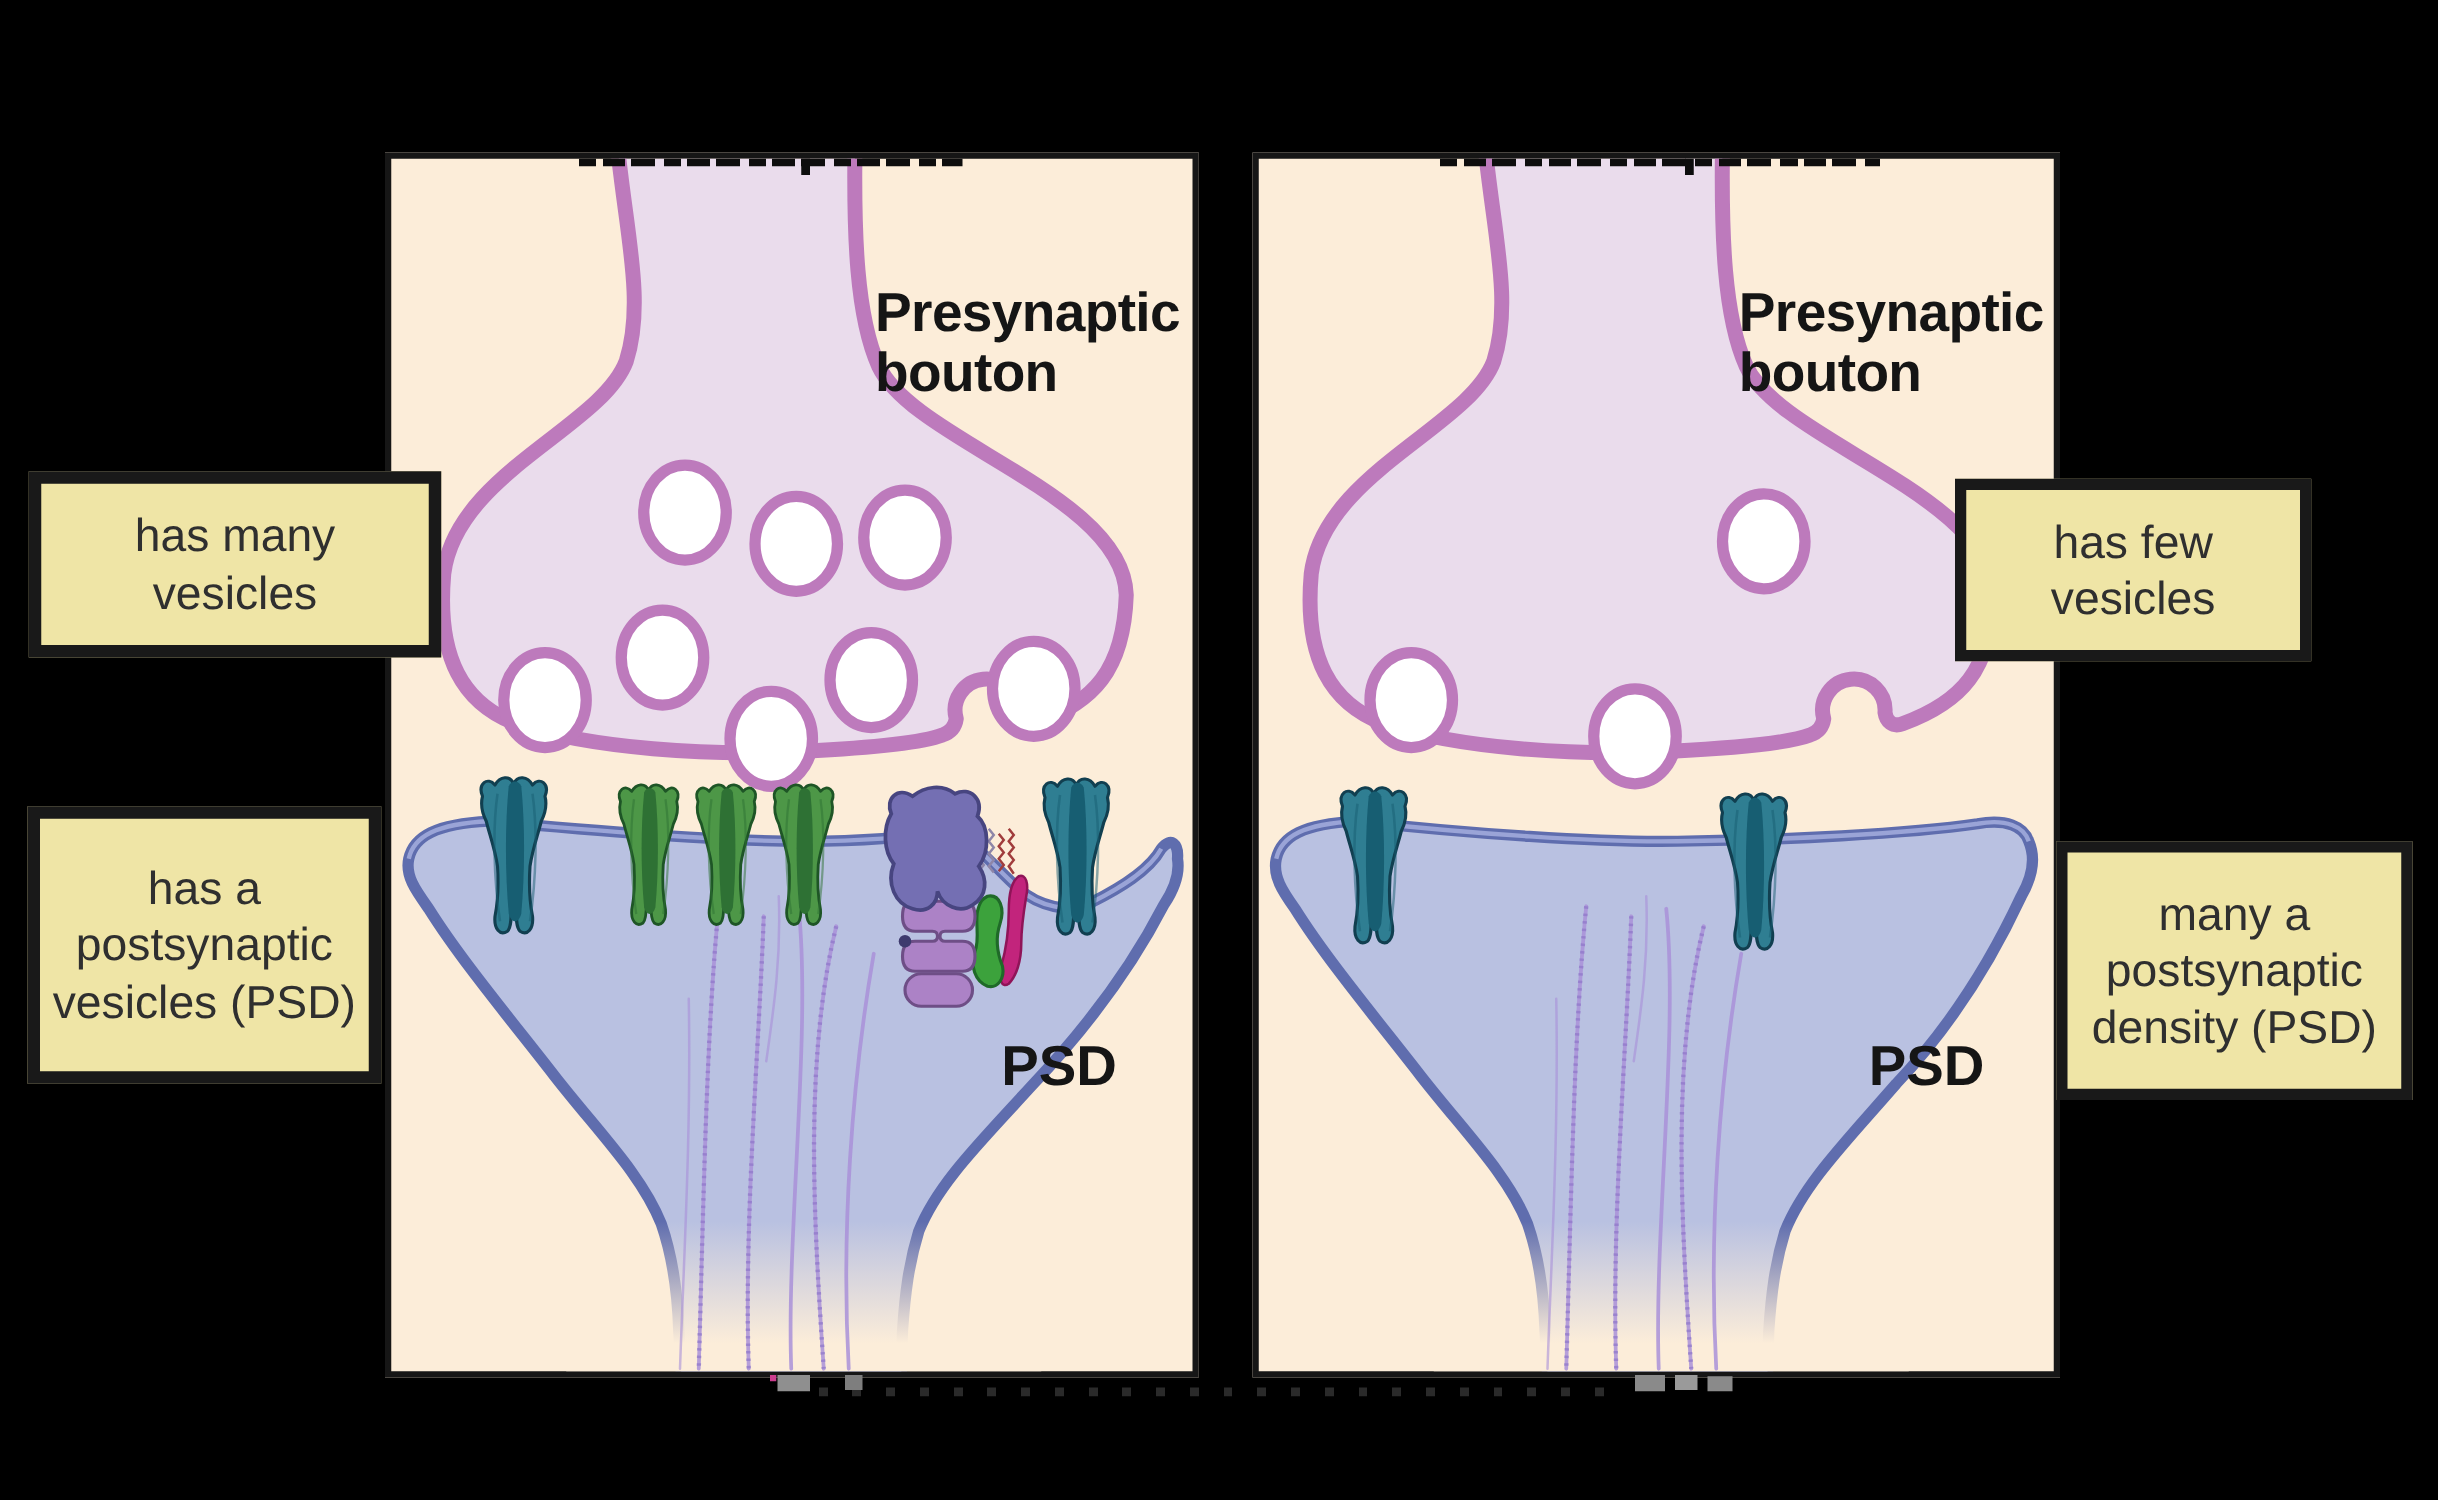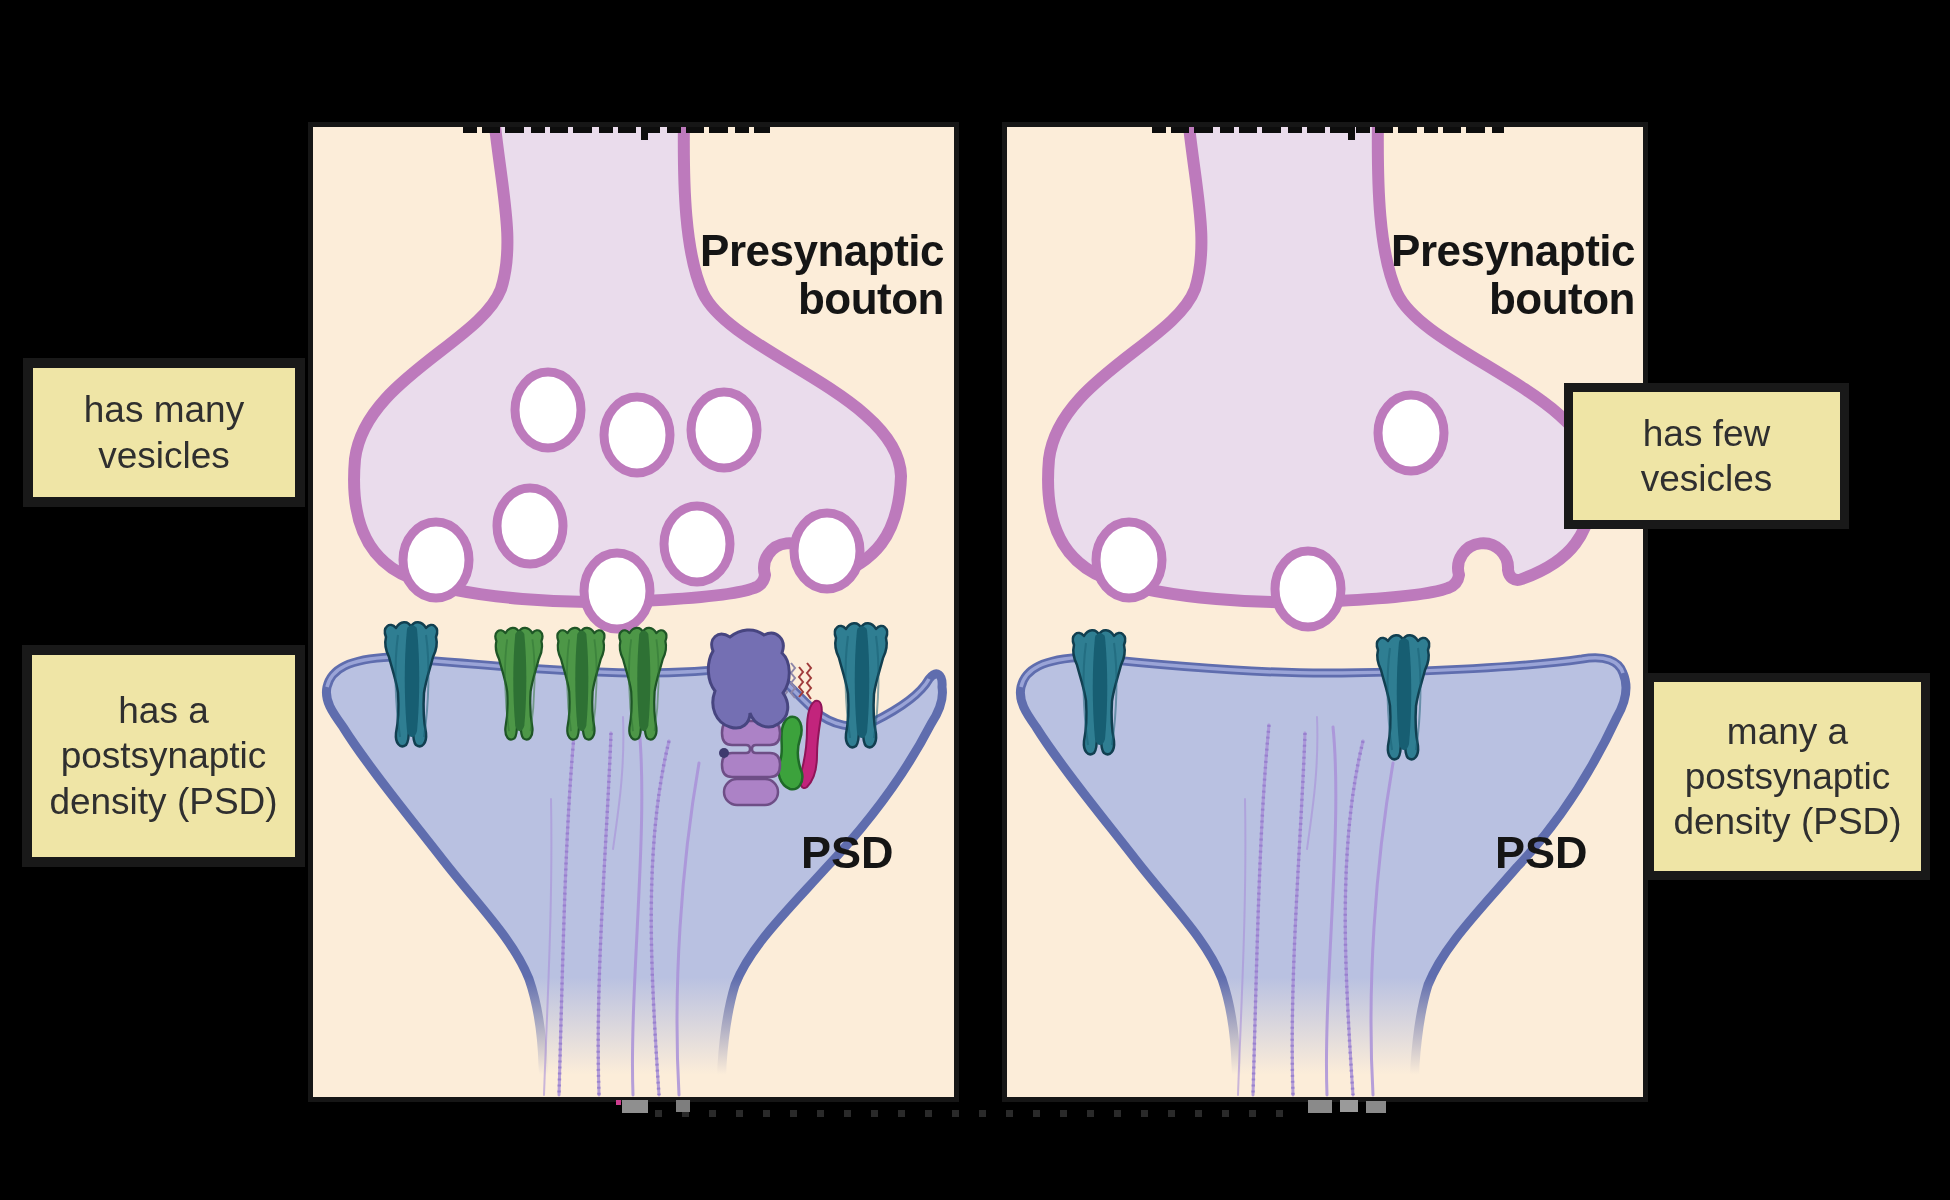--- a/index.html
+++ b/index.html
@@ -28,31 +28,31 @@
   #panel-right{left:1002px;width:646px}
   .panel svg{position:absolute;left:0;top:0;display:block}
 
   .title-cutoff{position:absolute;top:0;height:6px;
     background:repeating-linear-gradient(90deg,#0d0d0d 0 14px,transparent 14px 19px,
       #0d0d0d 19px 37px,transparent 37px 42px,#0d0d0d 42px 61px,transparent 61px 68px)}
   #panel-left .title-cutoff{left:150px;width:307px}
   #panel-right .title-cutoff{left:145px;width:352px}
   .descender-mark{position:absolute;top:0;width:7px;height:13px;background:#0d0d0d}
 
-  .bouton-label{position:absolute;top:100px;right:10px;text-align:right;
+  .bouton-label{position:absolute;top:100px;right:10px;
     font-weight:700;font-size:44px;line-height:1.08;letter-spacing:-0.5px;
     color:var(--label-text);white-space:pre-line}
   .psd-label{position:absolute;top:700px;left:488px;font-weight:700;font-size:45px;
     color:var(--label-text)}
 
   .callout{position:absolute;background:var(--callout-fill);
     border:10px solid var(--callout-border);display:flex;align-items:center;
     justify-content:center;text-align:center;color:var(--callout-text);
     font-size:37px;line-height:1.22;white-space:pre-line}
-  #callout-many{left:23px;top:358px;width:282px;height:149px}
+  #callout-many{left:23px;top:377px;width:330px;height:149px}
   #callout-psd{left:22px;top:645px;width:283px;height:222px}
   #callout-few{left:1564px;top:383px;width:285px;height:146px;border-width:9px}
   #callout-lacks{left:1645px;top:673px;width:285px;height:207px;border-width:9px}
 
   .watermark-dots{position:absolute;left:655px;top:1110px;width:640px;height:7px;
     background:repeating-linear-gradient(90deg,#2a2a2a 0 7px,transparent 7px 27px)}
   .artifact{position:absolute;background:#8f8f8f}
 
   
   .bouton{fill:var(--bouton-fill);stroke:var(--bouton-outline);stroke-width:12;
@@ -241,21 +241,21 @@
       </div>
     <div class="bouton-label" style="right:8px">Presynaptic
 bouton</div>
     <div class="psd-label">PSD</div>
   </section>
 
   <aside class="callout" id="callout-many">has many
 vesicles</aside>
   <aside class="callout" id="callout-psd">has a
 postsynaptic
-density (PSD)</aside>
+vesicles (PSD)</aside>
   <aside class="callout" id="callout-few">has few
 vesicles</aside>
   <aside class="callout" id="callout-lacks">many a
 postsynaptic
 density (PSD)</aside>
 
   <div class="watermark-dots"></div>
   <div class="artifact" style="left:622px;top:1100px;width:26px;height:13px"></div>
   <div class="artifact" style="left:676px;top:1100px;width:14px;height:12px;background:#7e7e7e"></div>
   <div class="artifact" style="left:616px;top:1100px;width:5px;height:5px;background:#cc3d8e"></div>

